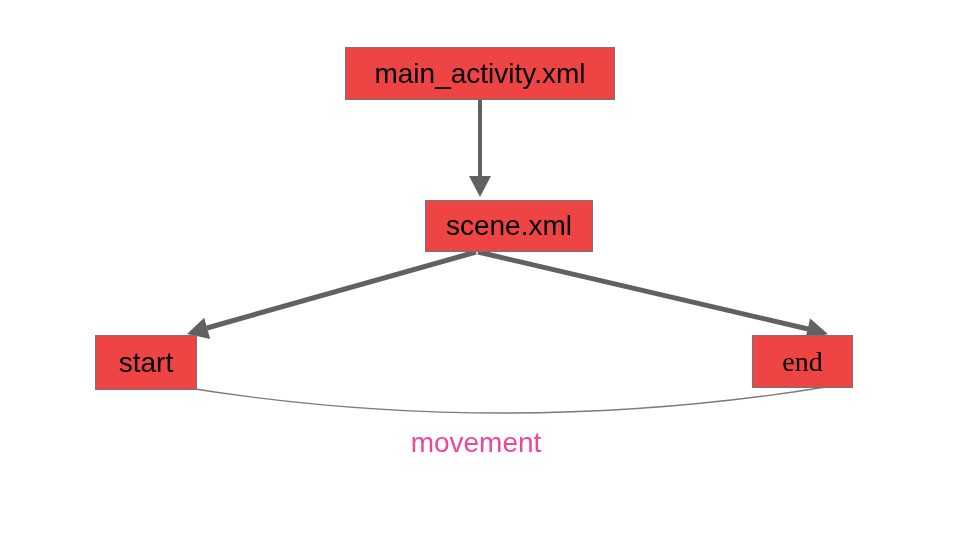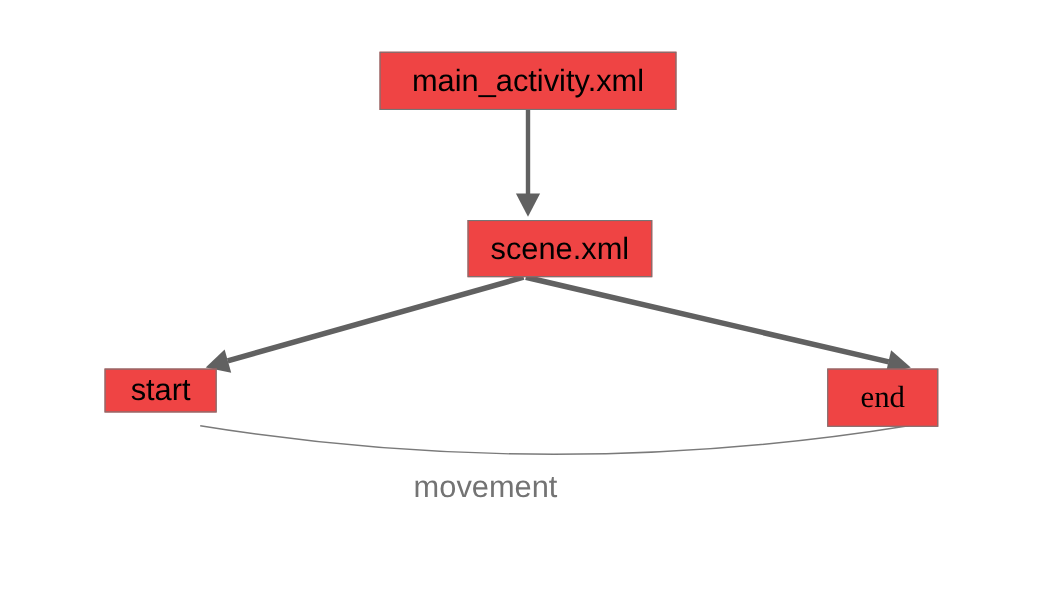--- a/index.html
+++ b/index.html
@@ -34,29 +34,30 @@
     z-index: 2;
   }
   .node-label {
     font-size: 28px;
     color: #000000;
     white-space: nowrap;
     line-height: 1;
   }
   .node-main  { left: 345px; top: 47px;  width: 270px; height: 53px; }
   .node-scene { left: 392px; top: 200px; width: 168px; height: 52px; margin-left: 33px; }
-  .node-start { left: 95px;  top: 335px; width: 102px; height: 40px; }
+  .node-start { left: 95px;  top: 335px; width: 102px; height: 55px; }
   .node-end   { left: 752px; top: 335px; width: 101px; height: 53px; font-family: Liberation Serif, serif; }
   .edge-label {
     position: absolute;
     left: 376px;
     top: 429px;
     width: 200px;
+    text-align: center;
     font-size: 28px;
-    color: #737373;
+    color: #ec4899;
     z-index: 2;
     line-height: 1;
   }
 </style>
 </head>
 <body>
 
 <div class="canvas">
 
   <svg class="edges-layer" width="960" height="540" viewBox="0 0 960 540" xmlns="http://www.w3.org/2000/svg">

